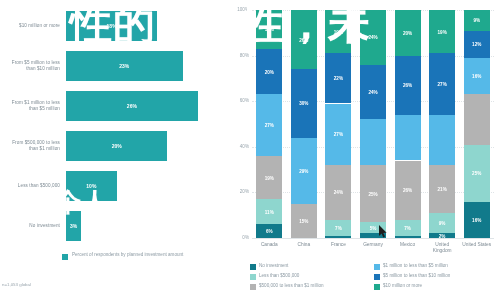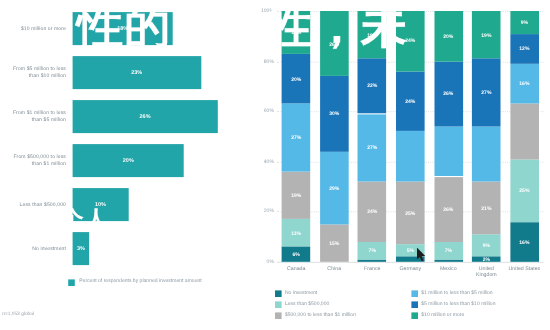--- a/index.html
+++ b/index.html
@@ -71,21 +71,21 @@
 
   
   .ov{
     position:absolute;color:#ffffff;font-weight:bold;
     font-family:"DejaVu Sans","Liberation Sans",sans-serif;
     white-space:nowrap;letter-spacing:1px;
     text-shadow:0 0 1px rgba(255,255,255,.35);
   }
   #ov-top{left:70px;top:-4px;font-size:42px;}
   #ov-mid{left:60px;top:88px;font-size:40px;}
-  #ov-low{left:55px;top:185px;font-size:21px;}
+  #ov-low{left:55px;top:185px;font-size:26px;}
   .cursor{position:absolute;width:0;height:0;}
   .cursor svg{display:block;}
 </style>
 </head>
 <body>
 
 <div id="root">
 
   <div id="left-panel">
     <div id="left-plot">

